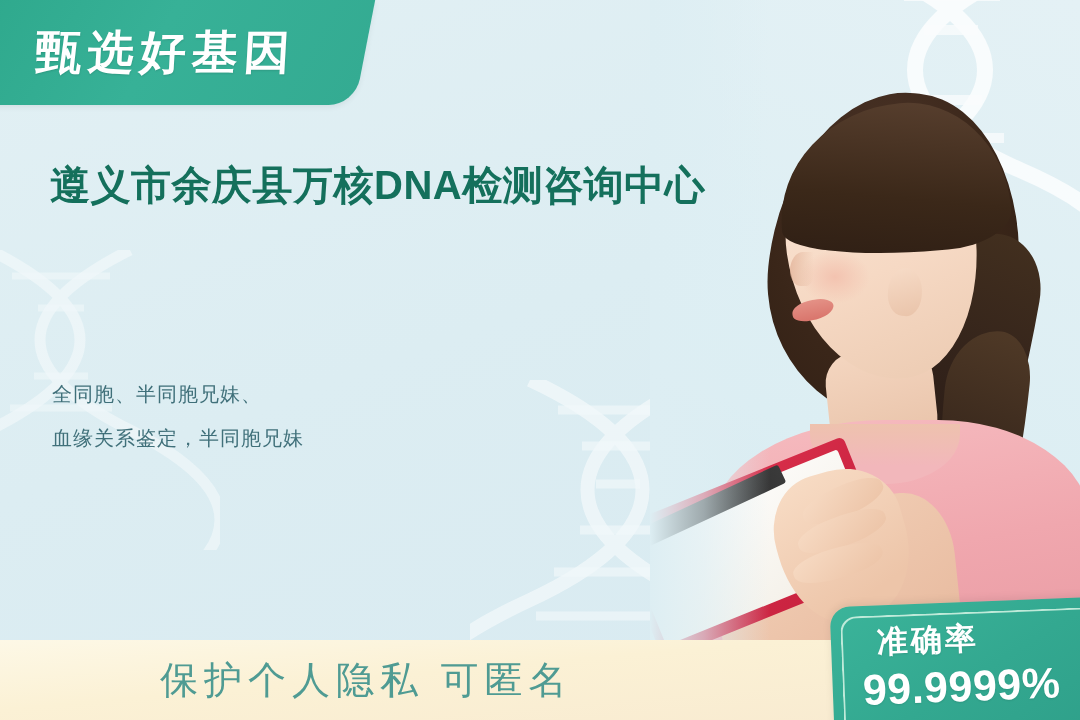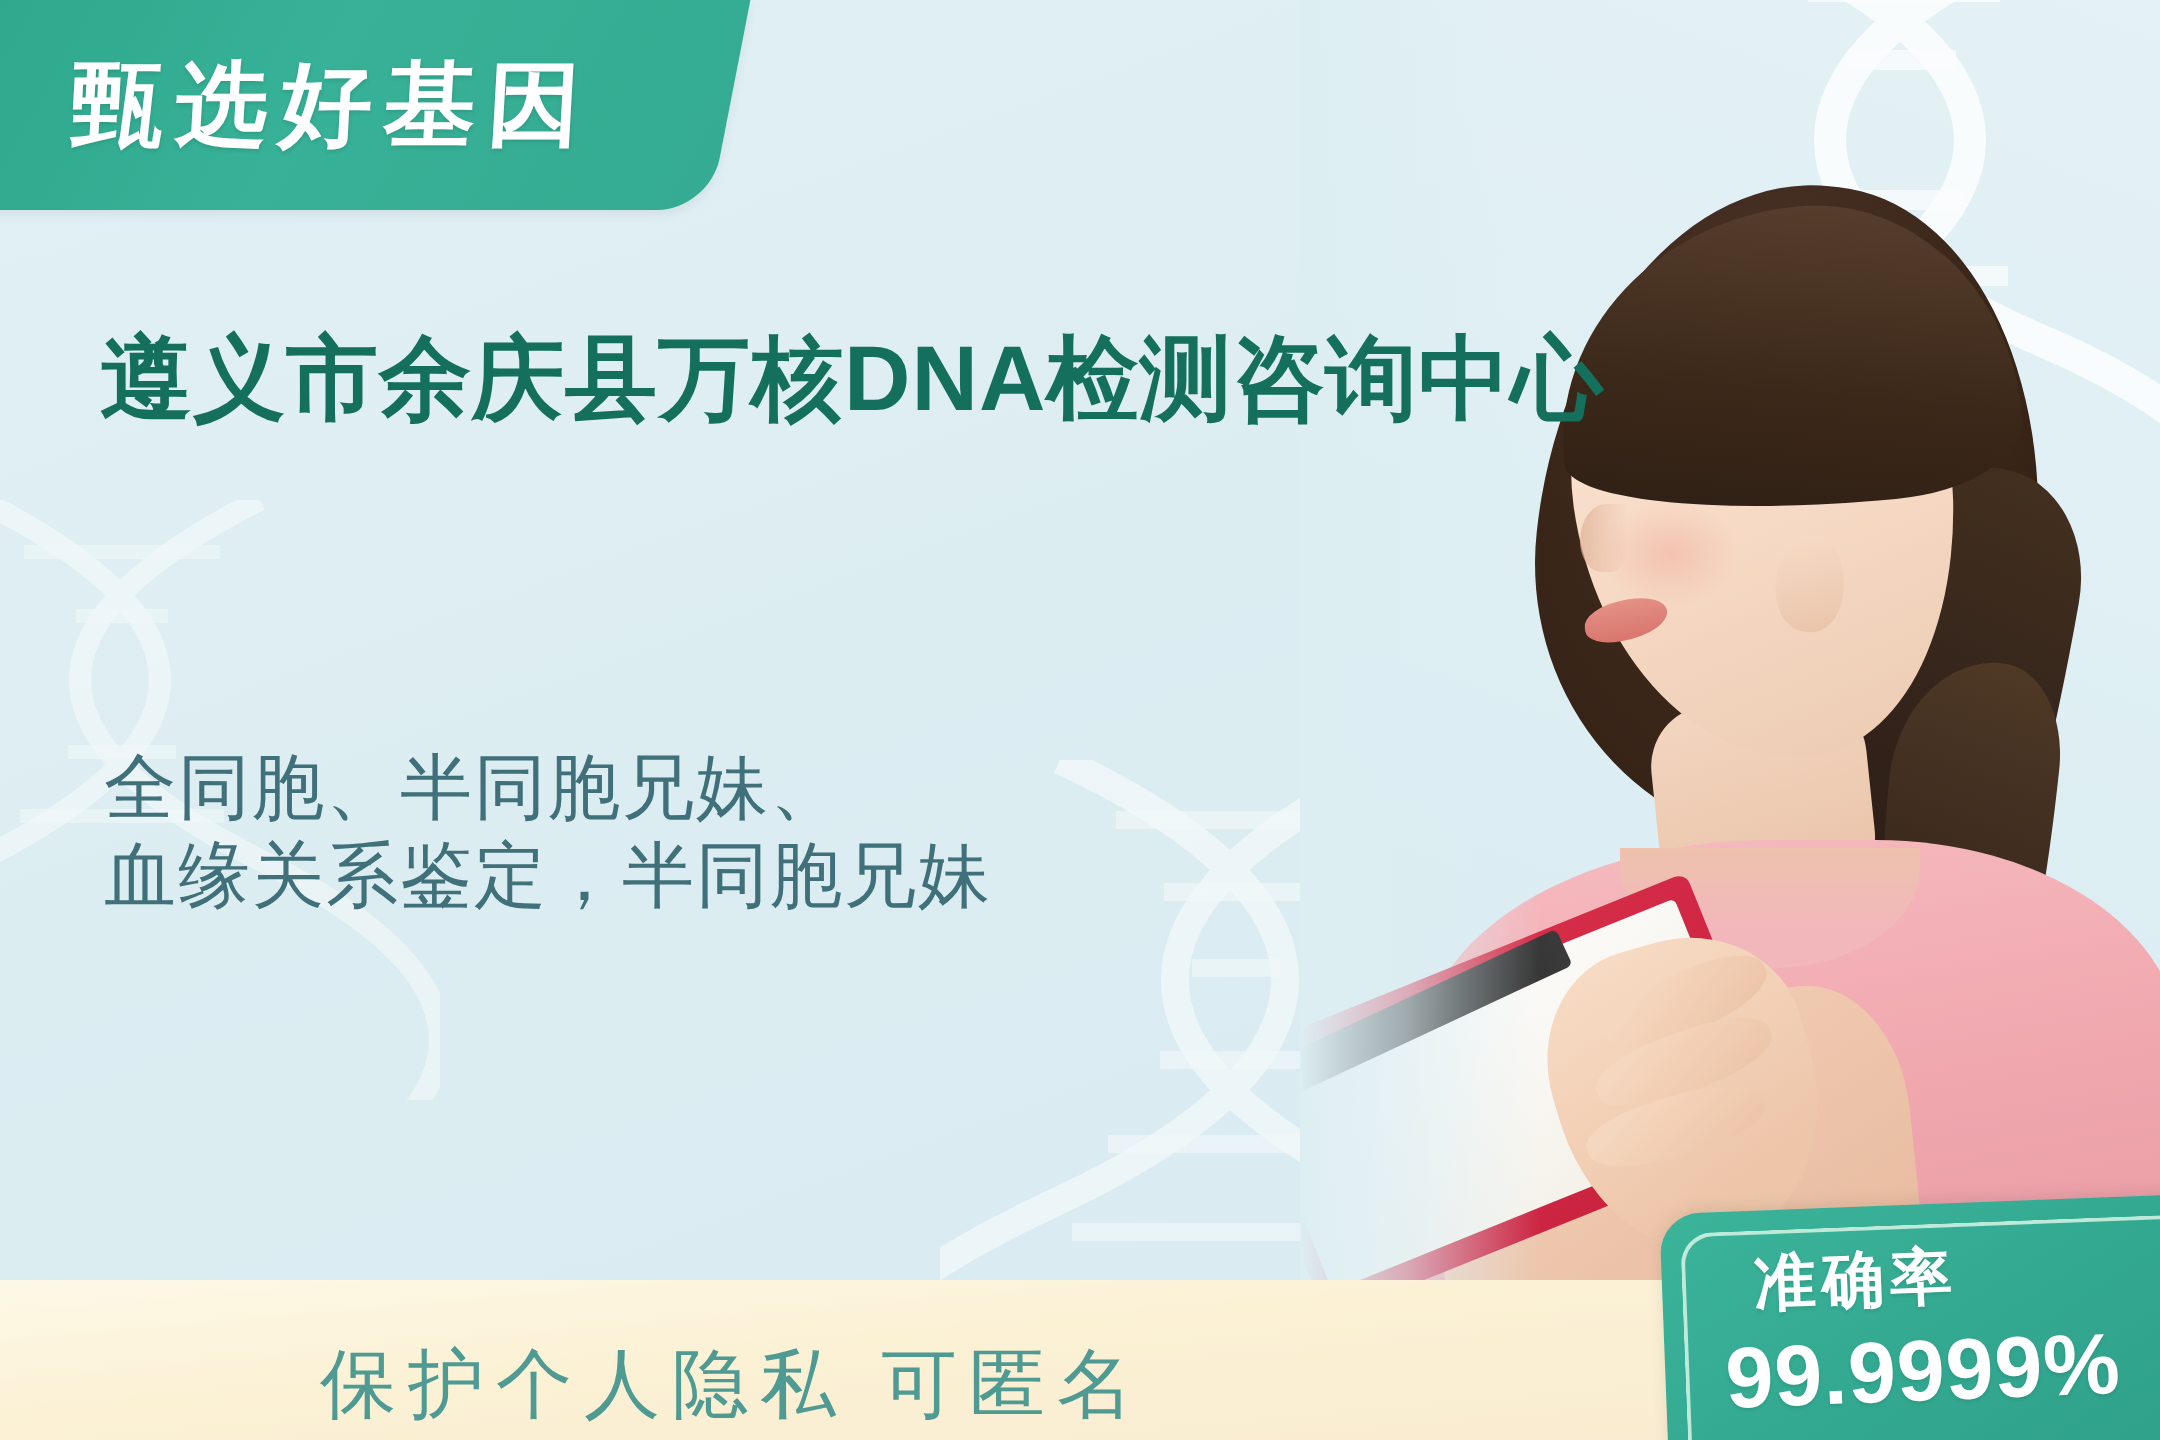--- a/index.html
+++ b/index.html
@@ -157,39 +157,39 @@
     color:#ffffff;font-size:46px;line-height:60px;
     font-family:"DejaVu Serif",serif;
     font-weight:700;font-style:italic;letter-spacing:6px;
     text-shadow:0 1px 2px rgba(0,0,0,.12);
     white-space:nowrap;
   }
 
   
   .headline{
     position:absolute;left:50px;top:158px;width:790px;
-    color:#14705c;font-size:46px;font-weight:700;line-height:1.35;
+    color:#14705c;font-size:40px;font-weight:700;line-height:1.35;
     letter-spacing:.5px;
   }
 
   
   .desc{
     position:absolute;left:52px;top:372px;width:520px;
-    color:#40707a;font-size:36px;line-height:44px;font-weight:300;
+    color:#40707a;font-size:20px;line-height:44px;font-weight:300;
     letter-spacing:1px;
   }
   .desc div{white-space:nowrap;}
 
   
   .bottom-band{
     position:absolute;left:0;bottom:0;width:1080px;height:80px;
     background:linear-gradient(175deg,#fdf8e6 0%,#fbf1d5 40%,#f8ead0 100%);
   }
   .bottom-text{
-    position:absolute;left:160px;bottom:2px;
+    position:absolute;left:160px;bottom:14px;
     color:#4f9b93;font-size:38px;font-weight:300;letter-spacing:6px;
     white-space:nowrap;
   }
 
   
   .badge{
     position:absolute;left:832px;top:602px;width:268px;height:130px;
     background:linear-gradient(150deg,#3bb49a 0%,#33a890 55%,#2fa08a 100%);
     border-radius:20px 0 0 0;
     transform:rotate(-2.2deg);

